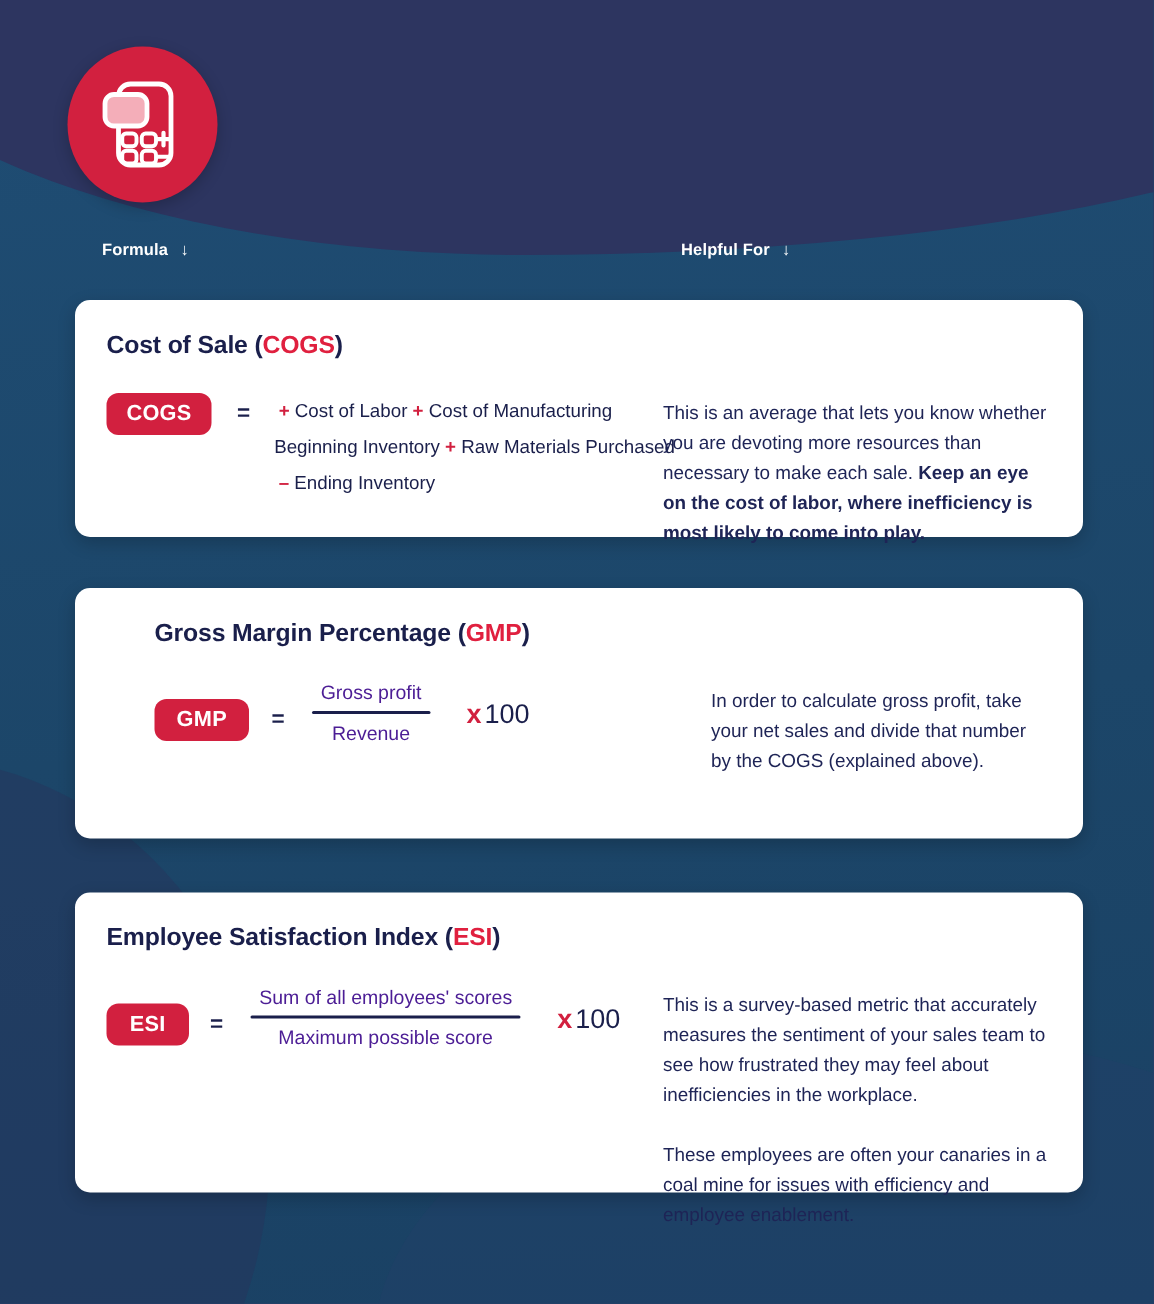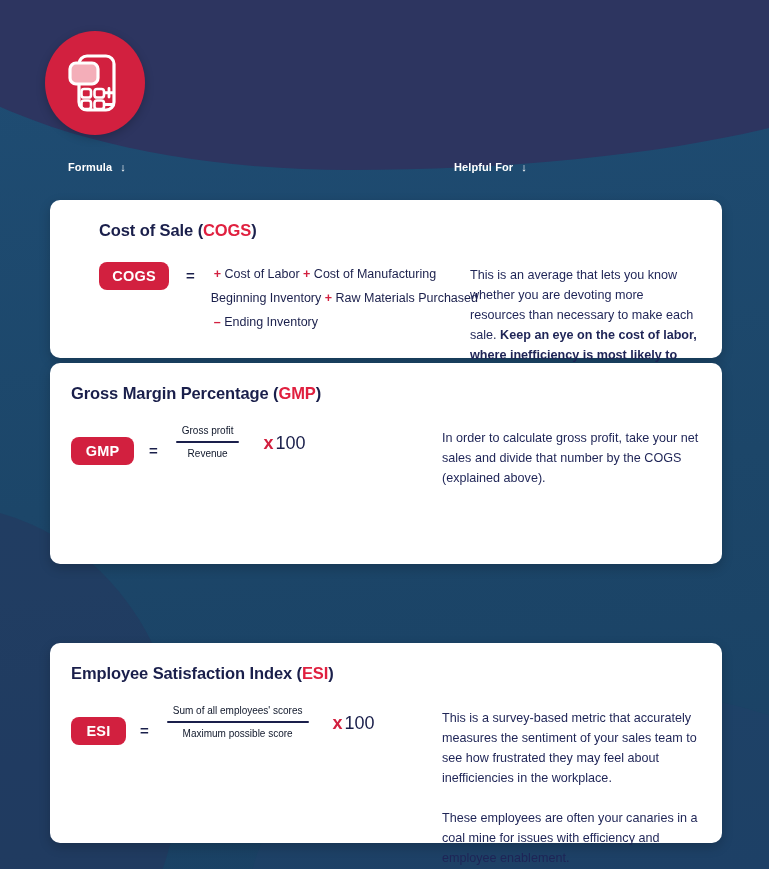--- a/index.html
+++ b/index.html
@@ -113,23 +113,23 @@
   .card {
     position: absolute;
     left: 50px;
     width: 672px;
     background: #FFFFFF;
     border-radius: 10px;
     box-shadow: 0 4px 12px rgba(0,0,0,.20);
     display: flex;
     align-items: flex-start;
   }
-  #card-1 { top: 200px; height: 158px; padding-left: 28px; }
-  #card-2 { top: 363px; height: 201px; }
-  #card-3 { top: 643px; height: 200px; }
+  #card-1 { top: 200px; height: 158px; }
+  #card-2 { top: 392px; height: 167px; padding-left: 32px; }
+  #card-3 { top: 595px; height: 200px; }
 
   .card-left {
     width: 388px;
     padding: 21px 0 0 21px;
     flex: none;
   }
   .card-right {
     flex: 1;
     padding: 22px 22px 0 4px;
   }
@@ -188,22 +188,22 @@
   }
 
   
   .fraction-wrap {
     display: flex;
     align-items: center;
     margin-left: 18px;
   }
   .fraction {
     text-align: center;
-    color: #0f172a;
-    font-size: 10px;
+    color: #4c1d95;
+    font-size: 13px;
   }
   .fraction .numer { padding: 0 6px 5px; white-space: nowrap; }
   .fraction .rule {
     height: 2px;
     background: #1A1F4B;
     border-radius: 1px;
   }
   .fraction .denom { padding: 5px 6px 0; white-space: nowrap; }
   .multiplier {
     margin-left: 24px;

